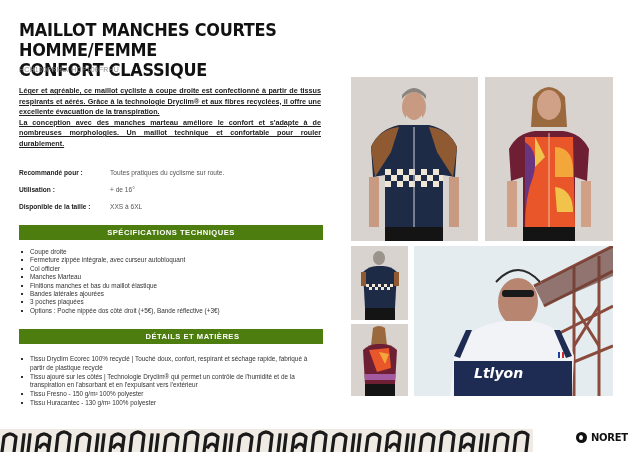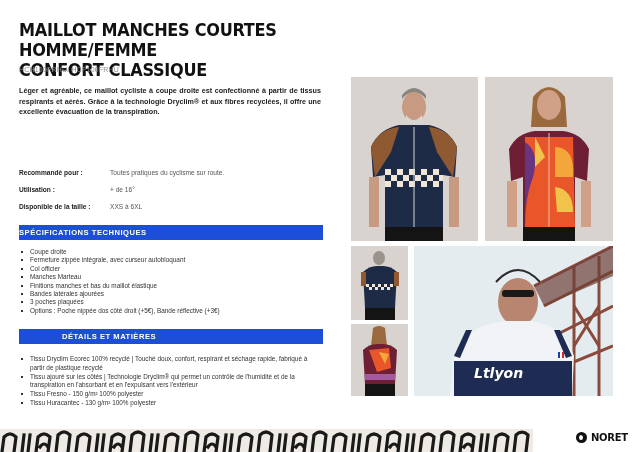--- a/index.html
+++ b/index.html
@@ -15,31 +15,31 @@
   }
   .ref {
     position: absolute; left: 19px; top: 66px;
     font-size: 7px; color: #8a8a8a; letter-spacing: 0.2px;
   }
   .intro {
     position: absolute; left: 19px; top: 86px; width: 302px;
     font-size: 7.2px; line-height: 10.5px; font-weight: bold; color: #222;
     text-align: justify;
   }
-  .intro p { margin: 0; }
+  .intro p { margin: 0; text-decoration: underline; }
 
   .info { position: absolute; left: 19px; top: 164px; width: 300px; }
   .info-row { display: flex; height: 17px; font-size: 6.6px; align-items: center; }
   .info-label { width: 91px; font-weight: bold; color: #222; }
   .info-value { color: #555; }
 
   .band {
     position: absolute; left: 19px; width: 304px; height: 15px;
-    background: #1d4ed8; color: #fff; font-weight: bold;
-    font-size: 7.6px; letter-spacing: 0.5px; line-height: 15px;
+    background: #4d7c0f; color: #fff; font-weight: bold;
+    font-size: 7.6px; letter-spacing: 0.5px; text-align: center; line-height: 15px;
   }
   .band.specs { top: 225px; }
   .band.details { top: 329px; padding-left: 43px; }
 
   .list { position: absolute; left: 20px; width: 302px; list-style: none; }
   .list li {
     position: relative; padding-left: 10px; font-size: 6.4px; line-height: 8.4px; color: #333;
   }
   .list li::before {
     content: ""; position: absolute; left: 1px; top: 3px; width: 2px; height: 2px; background: #333;
@@ -71,20 +71,21 @@
 <body>
 
 <div class="title">
   <div>MAILLOT MANCHES COURTES HOMME/FEMME</div>
   <div>CONFORT CLASSIQUE</div>
 </div>
 <div class="ref">HCH100FRHU/ HCF100FRHU</div>
 
 <div class="intro">
   <p>Léger et agréable, ce maillot cycliste à coupe droite est confectionné à partir de tissus respirants et aérés. Grâce à la technologie Dryclim® et aux fibres recyclées, il offre une excellente évacuation de la transpiration.</p>
+  <p>La conception avec des manches marteau améliore le confort et s'adapte à de nombreuses morphologies. Un maillot technique et confortable pour rouler durablement.</p>
 </div>
 
 <div class="info">
   <div class="info-row">
     <span class="info-label">Recommandé pour :</span>
     <span class="info-value">Toutes pratiques du cyclisme sur route.</span>
   </div>
   <div class="info-row">
     <span class="info-label">Utilisation :</span>
     <span class="info-value">+ de 16°</span>

